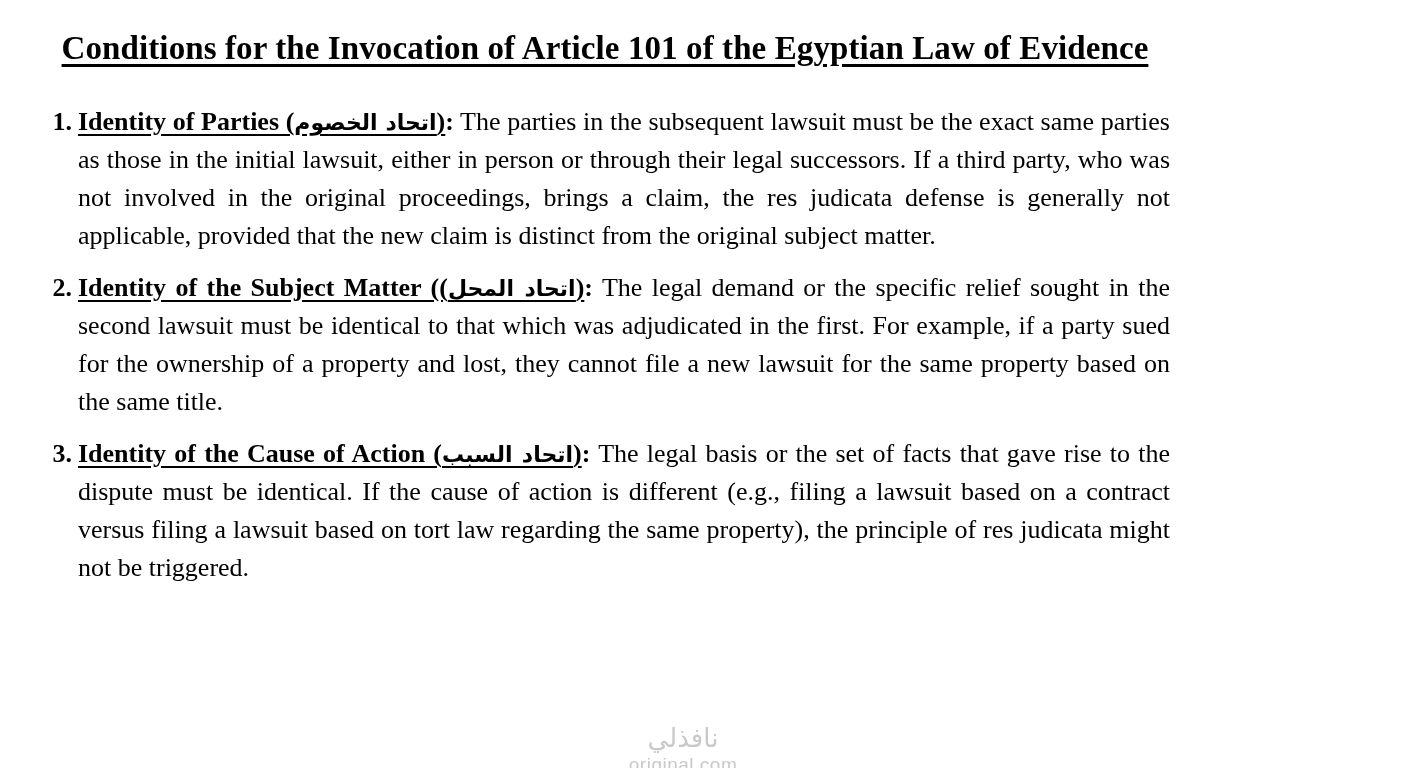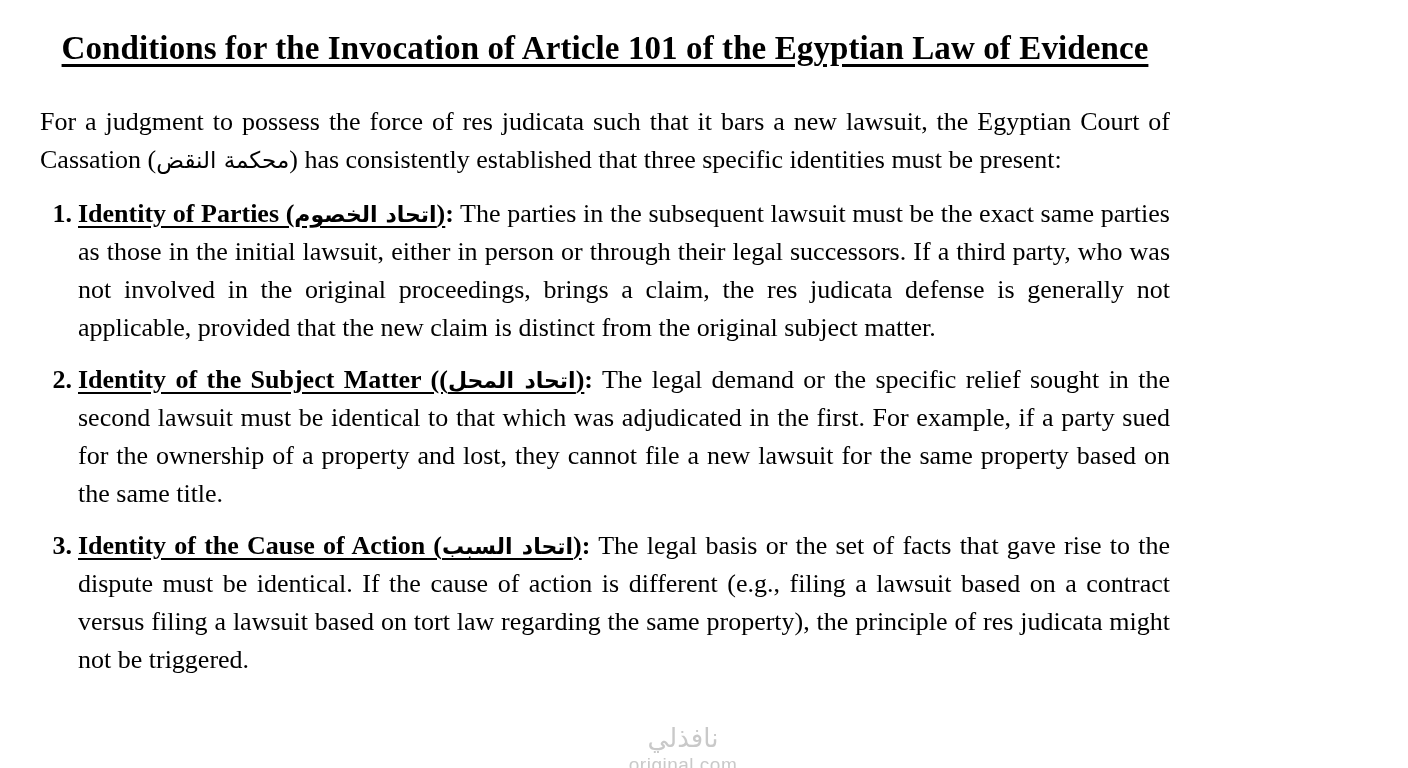--- a/index.html
+++ b/index.html
@@ -105,23 +105,20 @@
     margin-top: 2px;
   }
 </style>
 </head>
 <body>
 
 <div class="page">
 
   <h1 class="doc-title">Conditions for the Invocation of Article 101 of the Egyptian Law of Evidence</h1>
 
-  <p class="intro">
-    <span>For a judgment to possess the force of res judicata such that it bars a new lawsuit, the Egyptian Court of Cassation (</span><span class="arabic">محكمة النقض</span><span>) has consistently established that three specific identities must be present:</span>
-  </p>
 
   <ol class="items">
 
     <li>
       <span class="num">1.</span>
       <span class="term"><span>Identity of Parties (</span><span class="arabic">اتحاد الخصوم</span><span>)</span></span><b>:</b><span> The parties in the subsequent lawsuit must be the exact </span><b class="em">same parties</b><span> as those in the initial lawsuit, either in person or through their </span><b class="em">legal successors</b><span>. If a </span><b class="em">third party</b><span>, who was not involved in the original proceedings, brings a claim, the res judicata </span><b class="em">defense</b><span> is generally not applicable, provided that the new claim is distinct from the original subject matter.</span>
     </li>
 
     <li>
       <span class="num">2.</span>

